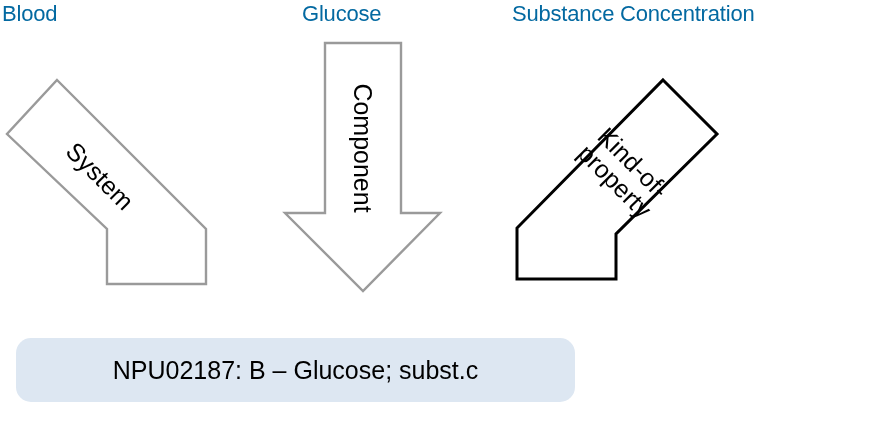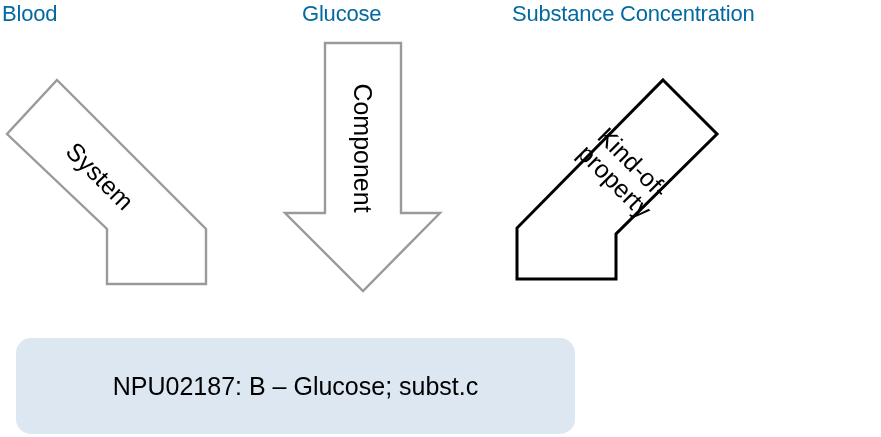--- a/index.html
+++ b/index.html
@@ -81,21 +81,21 @@
     align-items: center;
     justify-content: center;
     color: #000000;
     font-size: 25px;
     white-space: nowrap;
   }
   #box-npu {
     left: 16px;
     top: 338px;
     width: 559px;
-    height: 96px;
+    height: 64px;
     background: #dde7f2;
   }
   #box-value {
     left: 615px;
     top: 345px;
     width: 250px;
     height: 82px;
     background: #9fb2d8;
   }
 </style>

